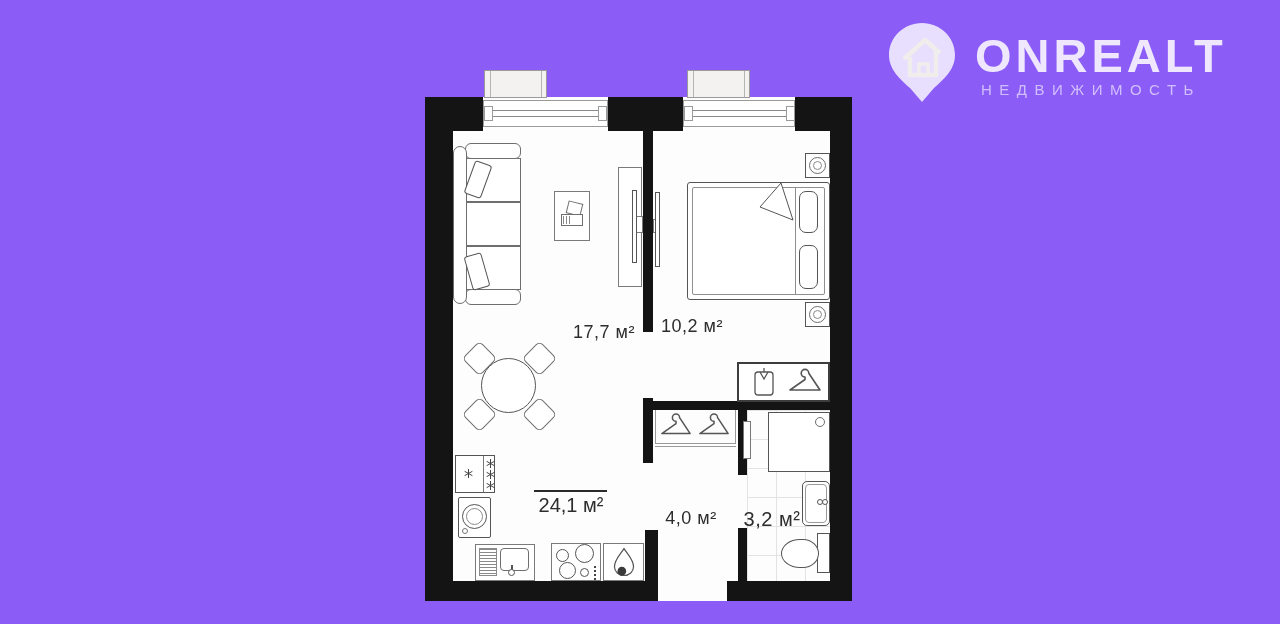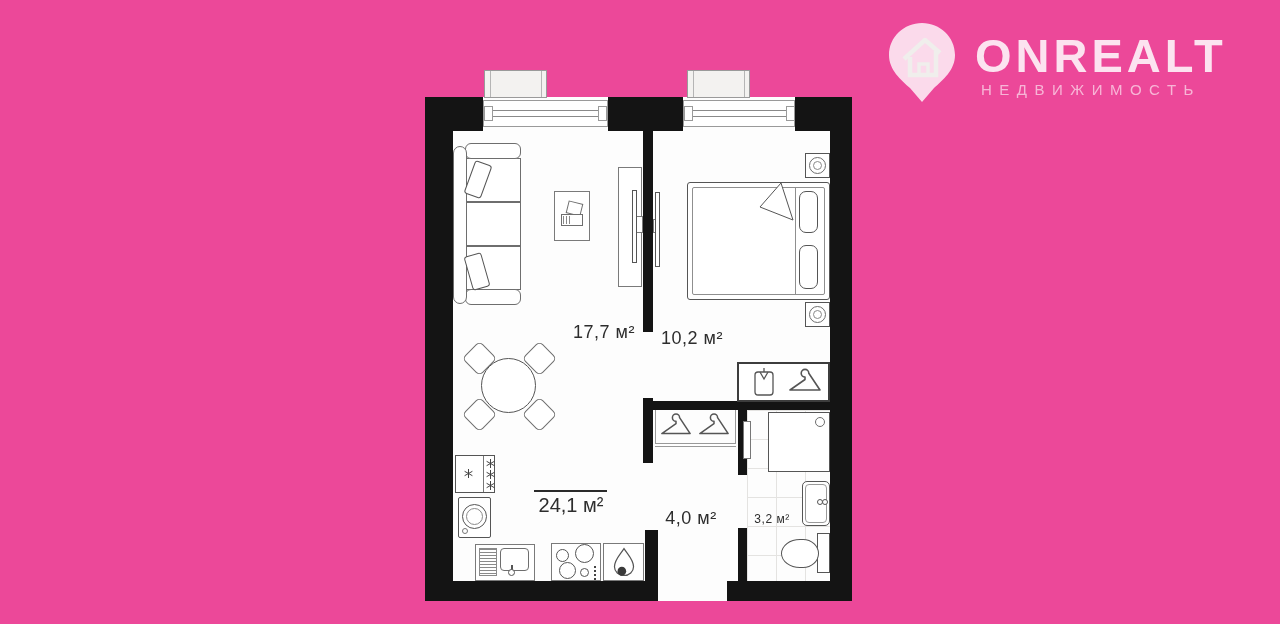--- a/index.html
+++ b/index.html
@@ -1,17 +1,17 @@
 <!DOCTYPE html>
 <html><head>
 <meta charset="utf-8">
 <style>
   html,body{margin:0;padding:0;}
   *{box-sizing:border-box;}
-  #stage{position:relative;width:1280px;height:624px;background:#ec4899;overflow:hidden;
+  #stage{position:relative;width:1280px;height:624px;background:#8b5cf6;overflow:hidden;
          font-family:"Liberation Sans",sans-serif;}
   .abs{position:absolute;}
   .wall{position:absolute;background:#141414;}
   .floor{position:absolute;background:#fdfdfd;}
   .ln{position:absolute;background:#fff;border:1px solid #6e6e6e;}
   .thin{border-color:#9a9a9a;}
   .circle{border-radius:50%;}
   .lbl{position:absolute;color:#2d2d2d;white-space:nowrap;transform:translateX(-50%);
        letter-spacing:.5px;}
   .room-lbl{font-size:18px;line-height:20px;}
@@ -206,20 +206,20 @@
   <div class="abs" style="left:594px;top:574px;width:2px;height:2px;background:#444;"></div>
   <div class="abs" style="left:594px;top:578px;width:2px;height:2px;background:#444;"></div>
 
   <div class="ln" style="left:603px;top:543px;width:41px;height:38px;border-color:#7a7a7a;"></div>
   <svg style="left:611px;top:546px;" width="26" height="33" viewBox="0 0 30 36">
     <path d="M15 2 C 9 11, 4 15, 4 23 a11 10 0 0 0 22 0 C26 15 21 11 15 2 Z" fill="none" stroke="#555" stroke-width="1.4"></path>
     <circle cx="12.5" cy="28" r="5" fill="#3a3a3a"></circle>
   </svg>
 
   <div class="lbl room-lbl" style="left:604px;top:322px;">17,7 м²</div>
-  <div class="lbl room-lbl" style="left:692px;top:328px;text-align:right;">10,2 м²</div>
+  <div class="lbl room-lbl" style="left:692px;top:316px;text-align:right;">10,2 м²</div>
   <div class="lbl room-lbl" style="left:691px;top:508px;">4,0 м²</div>
-  <div class="lbl" style="left:772px;top:510px;font-size:12px;line-height:18px;">3,2 м²</div>
+  <div class="lbl" style="left:772px;top:510px;font-size:20px;line-height:18px;">3,2 м²</div>
 
   <div class="abs" style="left:534px;top:490px;width:73px;height:2px;background:#2a2a2a;"></div>
   <div id="total-area">24,1 м²</div>
 
 </div>
 
 </body></html>

